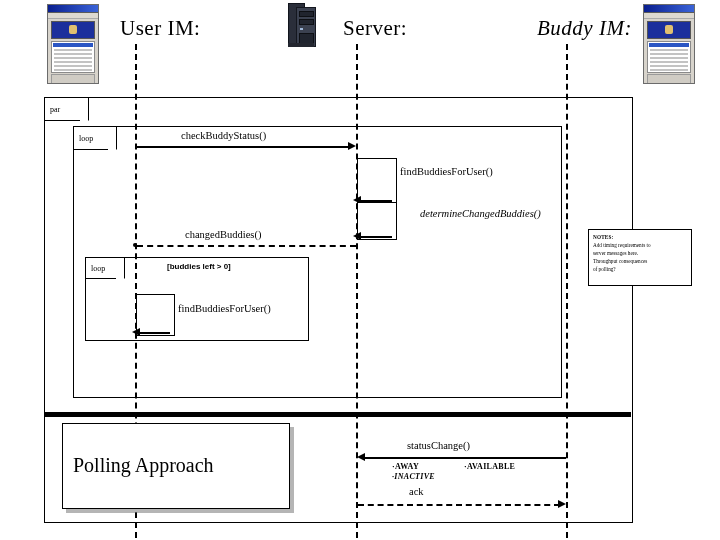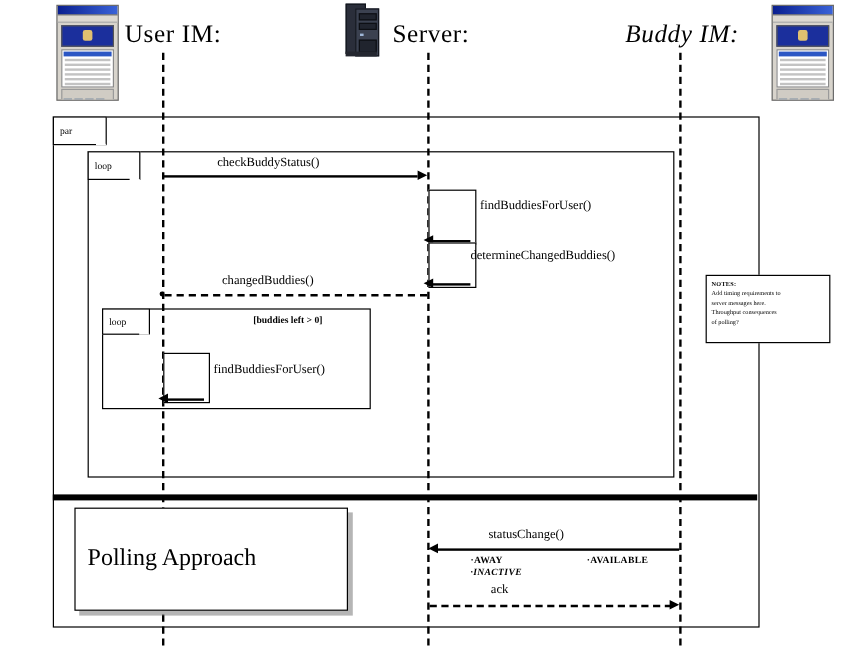--- a/index.html
+++ b/index.html
@@ -1,21 +1,21 @@
 <!DOCTYPE html>
 <html><head>
 <meta charset="utf-8">
 <style>
   html,body{margin:0;padding:0;background:#ffffff;}
   body{width:720px;height:540px;position:relative;overflow:hidden;
        font-family:"Liberation Serif",serif;color:#000;}
 
   
   .actor-label{position:absolute;font-family:"Liberation Serif",serif;
-               font-size:21px;white-space:nowrap;letter-spacing:.5px;}
+               font-size:21px;white-space:nowrap;letter-spacing:.5px;margin-left:16px;}
 
   
   .im-icon{position:absolute;width:50px;height:78px;background:#d8d4cc;
            border:1px solid #6b6b6b;overflow:hidden;}
   .im-title{height:7px;background:linear-gradient(90deg,#0a1f8f,#3a63d8);
             border-bottom:1px solid #5a5a5a;}
   .im-menu{height:5px;background:#ddd9d1;border-bottom:1px solid #aaa;}
   .im-banner{margin:2px 3px;height:16px;background:#1b2f9c;
              border:1px solid #555;}
   .im-banner i{display:block;margin:3px auto 0 auto;width:8px;height:9px;
@@ -61,21 +61,21 @@
   .arrow-dash{position:absolute;height:0;border-top:2px dashed #000;}
   .head-r{position:absolute;width:0;height:0;border-top:4px solid transparent;
           border-bottom:4px solid transparent;border-left:8px solid #000;}
   .head-l{position:absolute;width:0;height:0;border-top:4px solid transparent;
           border-bottom:4px solid transparent;border-right:8px solid #000;}
   .dot-l{position:absolute;width:4px;height:4px;background:#000;border-radius:50%;}
 
   .msg-label{position:absolute;font-size:10.5px;white-space:nowrap;
              font-family:"Liberation Serif",serif;}
   .guard{position:absolute;font-size:8px;font-weight:bold;white-space:nowrap;
-         font-family:Liberation Serif, serif;margin-left:44px;}
+         font-family:Liberation Sans, sans-serif;}
 
   
   .note{position:absolute;border:1px solid #000;background:#fff;
         font-size:5.2px;line-height:1.55;padding:3px 4px;box-sizing:border-box;
         font-family:"Liberation Serif",serif;}
   .note .hd{font-weight:bold;letter-spacing:.2px;}
 
   
   .titlebox{position:absolute;border:1px solid #000;background:#fff;
             box-shadow:4px 4px 0 rgba(120,120,120,.55);
@@ -158,21 +158,21 @@
 <div class="msg-label" style="left:181px;top:130px;">checkBuddyStatus()</div>
 <div class="arrow-line" style="left:135px;top:146px;width:213px;"></div>
 <div class="head-r" style="left:348px;top:142px;"></div>
 
 <div class="act" style="left:357px;top:158px;width:38px;height:44px;"></div>
 <div class="msg-label" style="left:400px;top:166px;">findBuddiesForUser()</div>
 <div class="arrow-line" style="left:358px;top:200px;width:34px;"></div>
 <div class="head-l" style="left:353px;top:196px;"></div>
 
 <div class="act" style="left:357px;top:202px;width:38px;height:36px;"></div>
-<div class="msg-label" style="left:392px;top:208px;">determineChangedBuddies()</div>
+<div class="msg-label" style="left:420px;top:208px;font-style:italic;">determineChangedBuddies()</div>
 <div class="arrow-line" style="left:358px;top:236px;width:34px;"></div>
 <div class="head-l" style="left:353px;top:232px;"></div>
 
 <div class="msg-label" style="left:185px;top:229px;">changedBuddies()</div>
 <div class="arrow-dash" style="left:137px;top:245px;width:219px;"></div>
 <div class="dot-l" style="left:133px;top:243px;"></div>
 
 <div class="frame" style="left:85px;top:257px;width:222px;height:82px;"></div>
 <div class="frag-tag" style="left:85px;top:257px;width:40px;height:22px;">
   <span>loop</span>
@@ -196,18 +196,18 @@
 
 <div class="titlebox" style="left:62px;top:423px;width:228px;height:86px;">
   <div>Polling Approach</div>
 </div>
 
 <div class="msg-label" style="left:407px;top:440px;">statusChange()</div>
 <div class="arrow-line" style="left:364px;top:457px;width:202px;"></div>
 <div class="head-l" style="left:357px;top:453px;"></div>
 
 <div class="bullet" style="left:392px;top:462px;">·<span>AWAY</span></div>
-<div class="bullet" style="left:464px;top:462px;margin-left:25px;">·<span>AVAILABLE</span></div>
+<div class="bullet" style="left:464px;top:462px;">·<span>AVAILABLE</span></div>
 <div class="bullet" style="left:392px;top:472px;font-style:italic;">·<span>INACTIVE</span></div>
 
 <div class="msg-label" style="left:409px;top:486px;">ack</div>
 <div class="arrow-dash" style="left:358px;top:504px;width:202px;"></div>
 <div class="head-r" style="left:558px;top:500px;"></div>
 
 </body></html>

